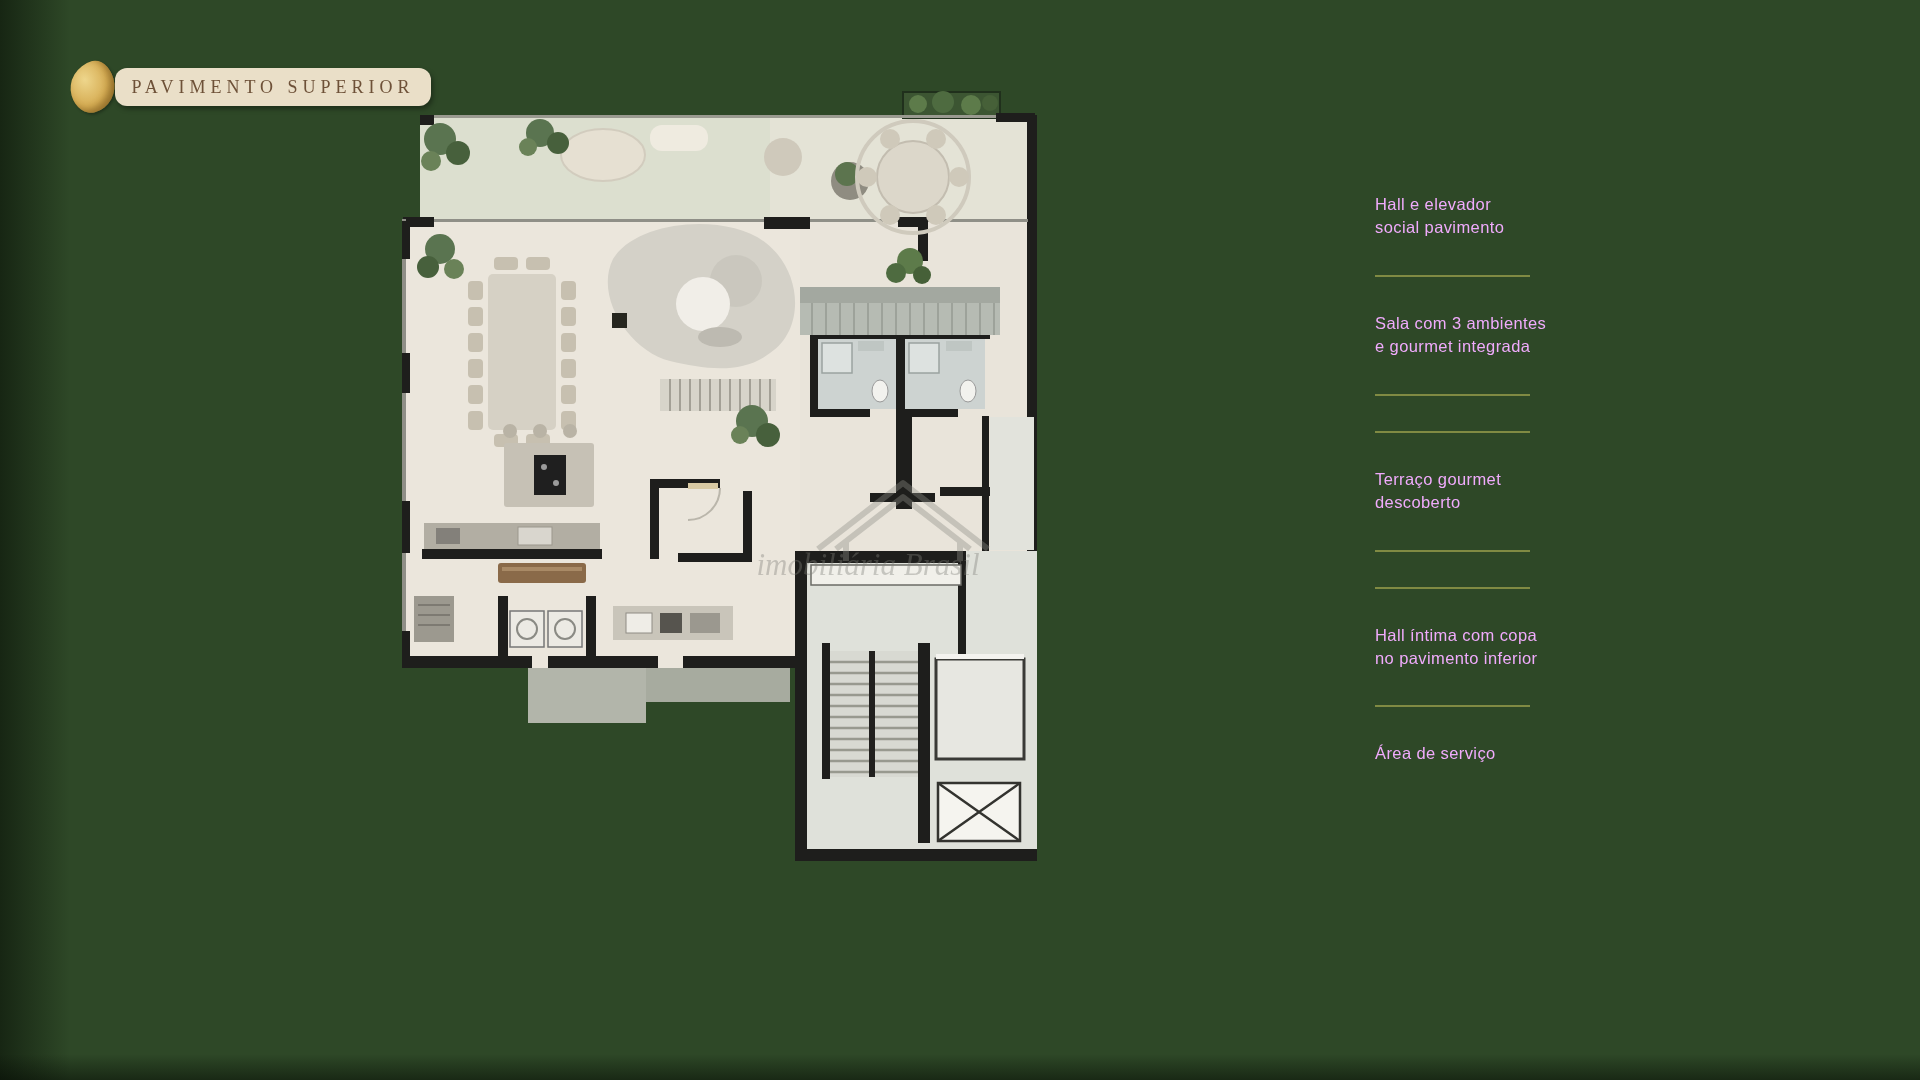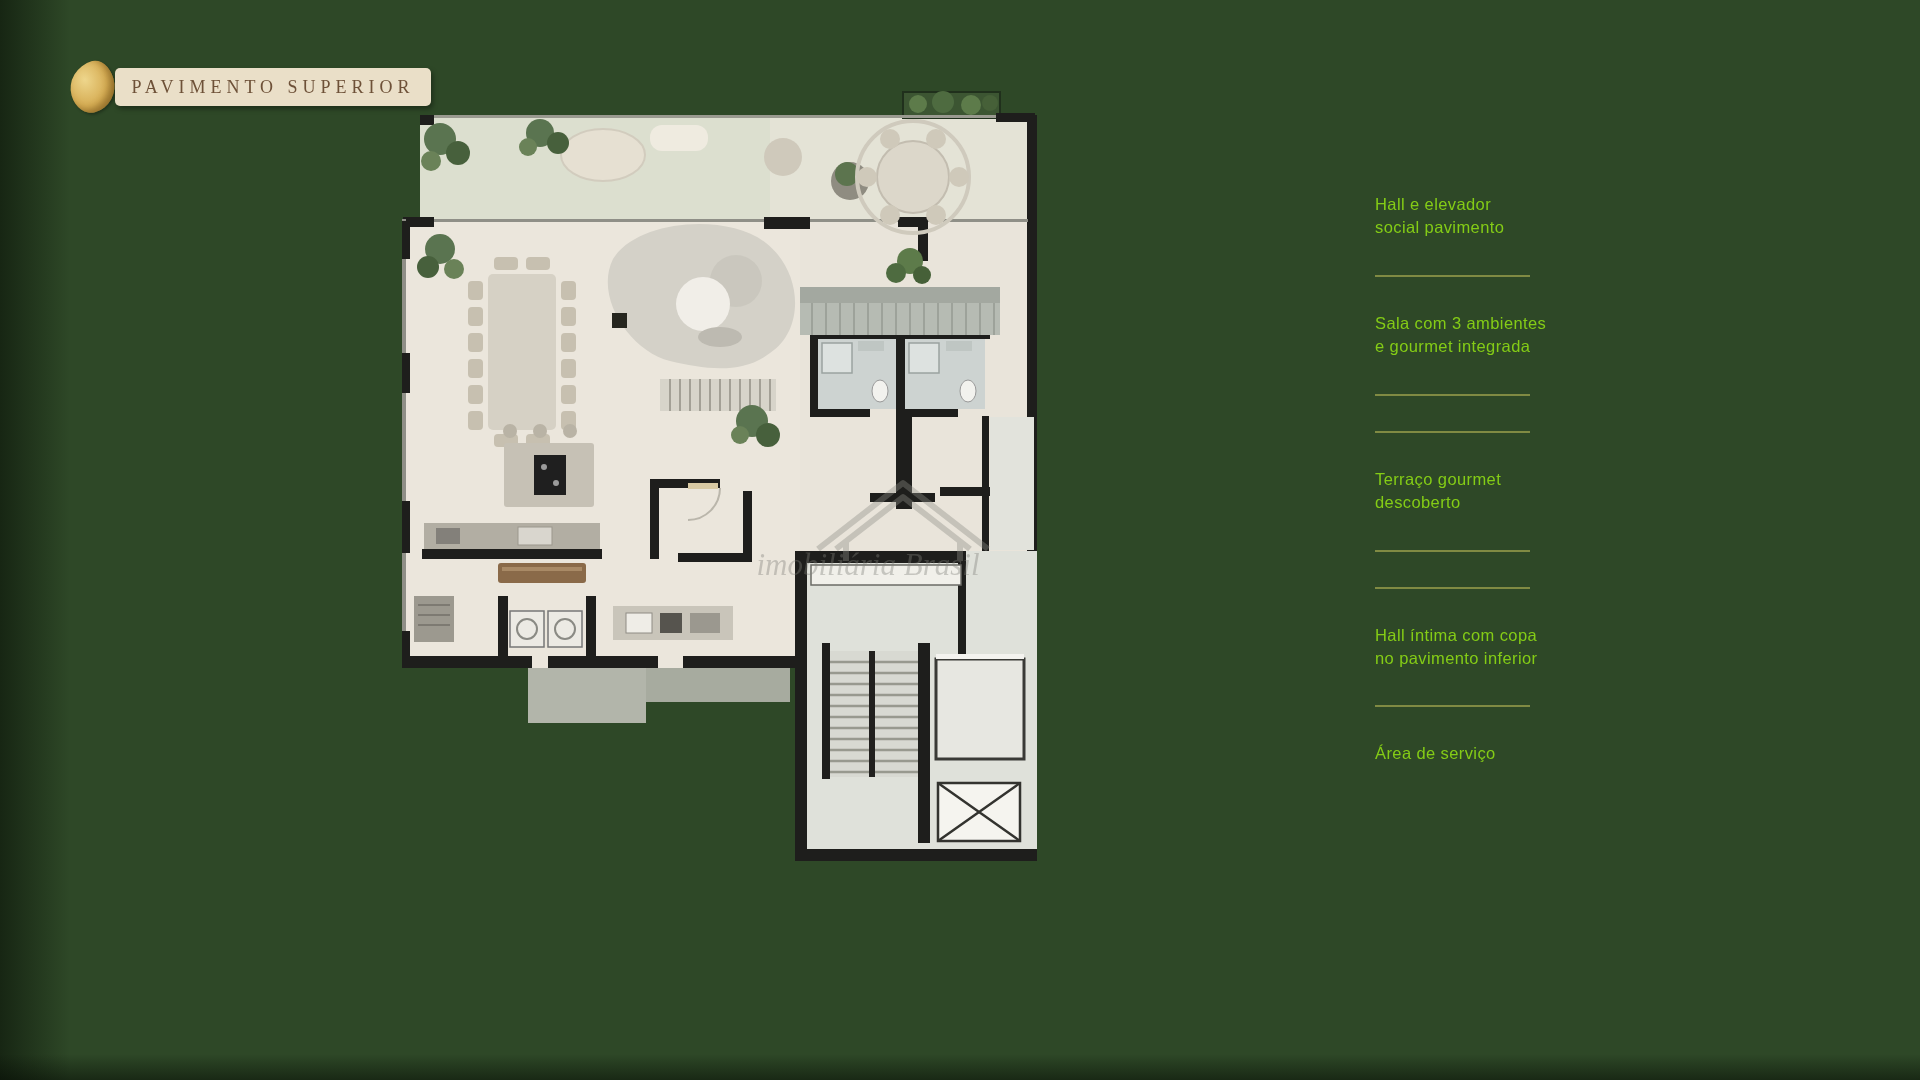--- a/index.html
+++ b/index.html
@@ -7,32 +7,32 @@
     width:1920px;height:1080px;position:relative;overflow:hidden;
     background:#2e4827;
     font-family:"Liberation Sans",sans-serif;
   }
   .edge-left{position:absolute;left:0;top:0;width:70px;height:100%;
     background:linear-gradient(to right,rgba(4,10,3,.55),rgba(4,10,3,0));pointer-events:none;}
   .edge-bottom{position:absolute;left:0;bottom:0;width:100%;height:26px;
     background:linear-gradient(to top,rgba(4,10,3,.5),rgba(4,10,3,0));pointer-events:none;}
 
   .banner{position:absolute;left:115px;top:68px;width:316px;height:38px;
-    background:#eadfc8;border-radius:5px;display:flex;align-items:center;justify-content:center;
+    background:#eadfc8;border-radius:12px;display:flex;align-items:center;justify-content:center;
     box-shadow:2px 3px 5px rgba(0,0,0,.35);}
   .banner span{font-family:"Liberation Serif",serif;font-size:18px;letter-spacing:5px;
     color:#6e5138;white-space:nowrap;}
   .leaf{position:absolute;left:70px;top:62px;width:45px;height:50px;
     background:radial-gradient(ellipse at 38% 32%, #eed68c 0%, #d6ad54 55%, #b68c38 100%);
     border-radius:65% 35% 60% 40% / 55% 45% 55% 45%;
     transform:rotate(-16deg);
     box-shadow:inset -4px -4px 7px rgba(90,60,10,.45), 1px 2px 3px rgba(0,0,0,.3);}
 
   .features{position:absolute;left:1375px;top:193px;width:280px;
-    color:#84cc16;font-size:16.5px;line-height:1.42;letter-spacing:.4px;}
+    color:#f0abfc;font-size:16.5px;line-height:1.42;letter-spacing:.4px;}
   .feature{margin-bottom:35px;}
   .divider{width:155px;border:0;border-top:2px solid #8a9147;margin:0 0 35px 0;opacity:.9;}
 
   .floorplan{position:absolute;left:398px;top:91px;width:640px;height:772px;}
   .floorplan svg{display:block;width:100%;height:100%;}
 </style>
 </head>
 <body>
 
 <div class="edge-left"></div>

